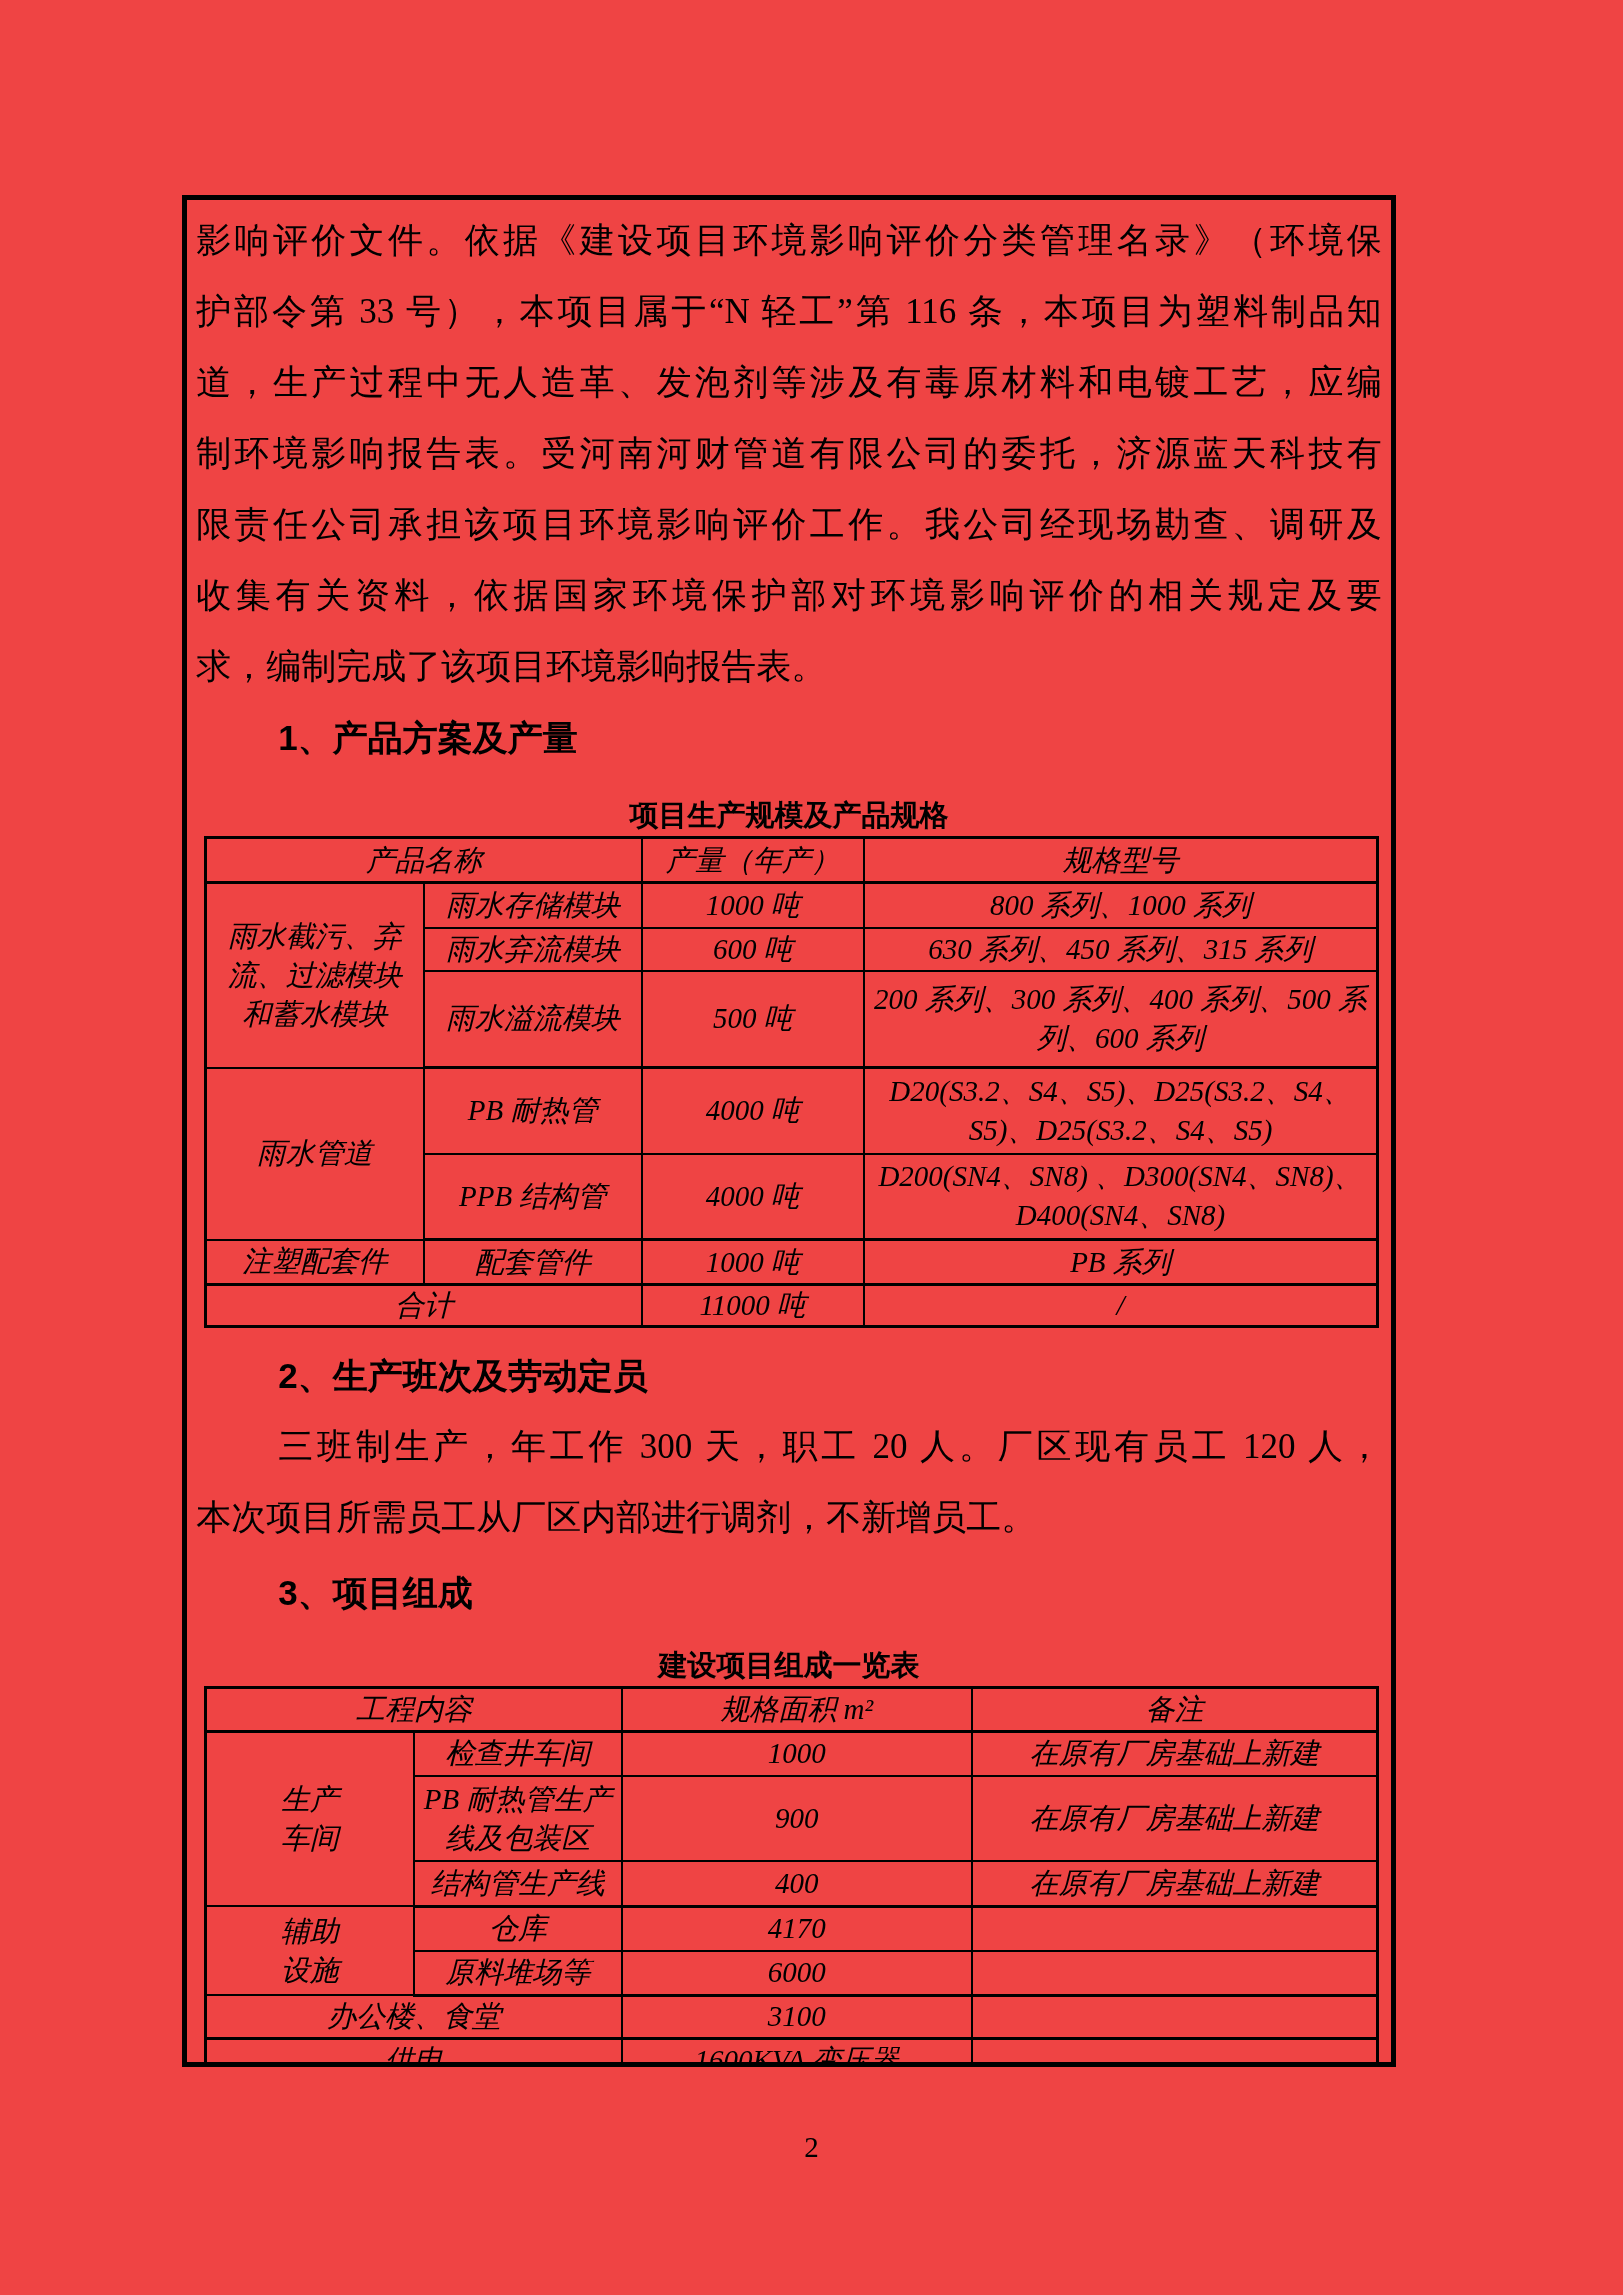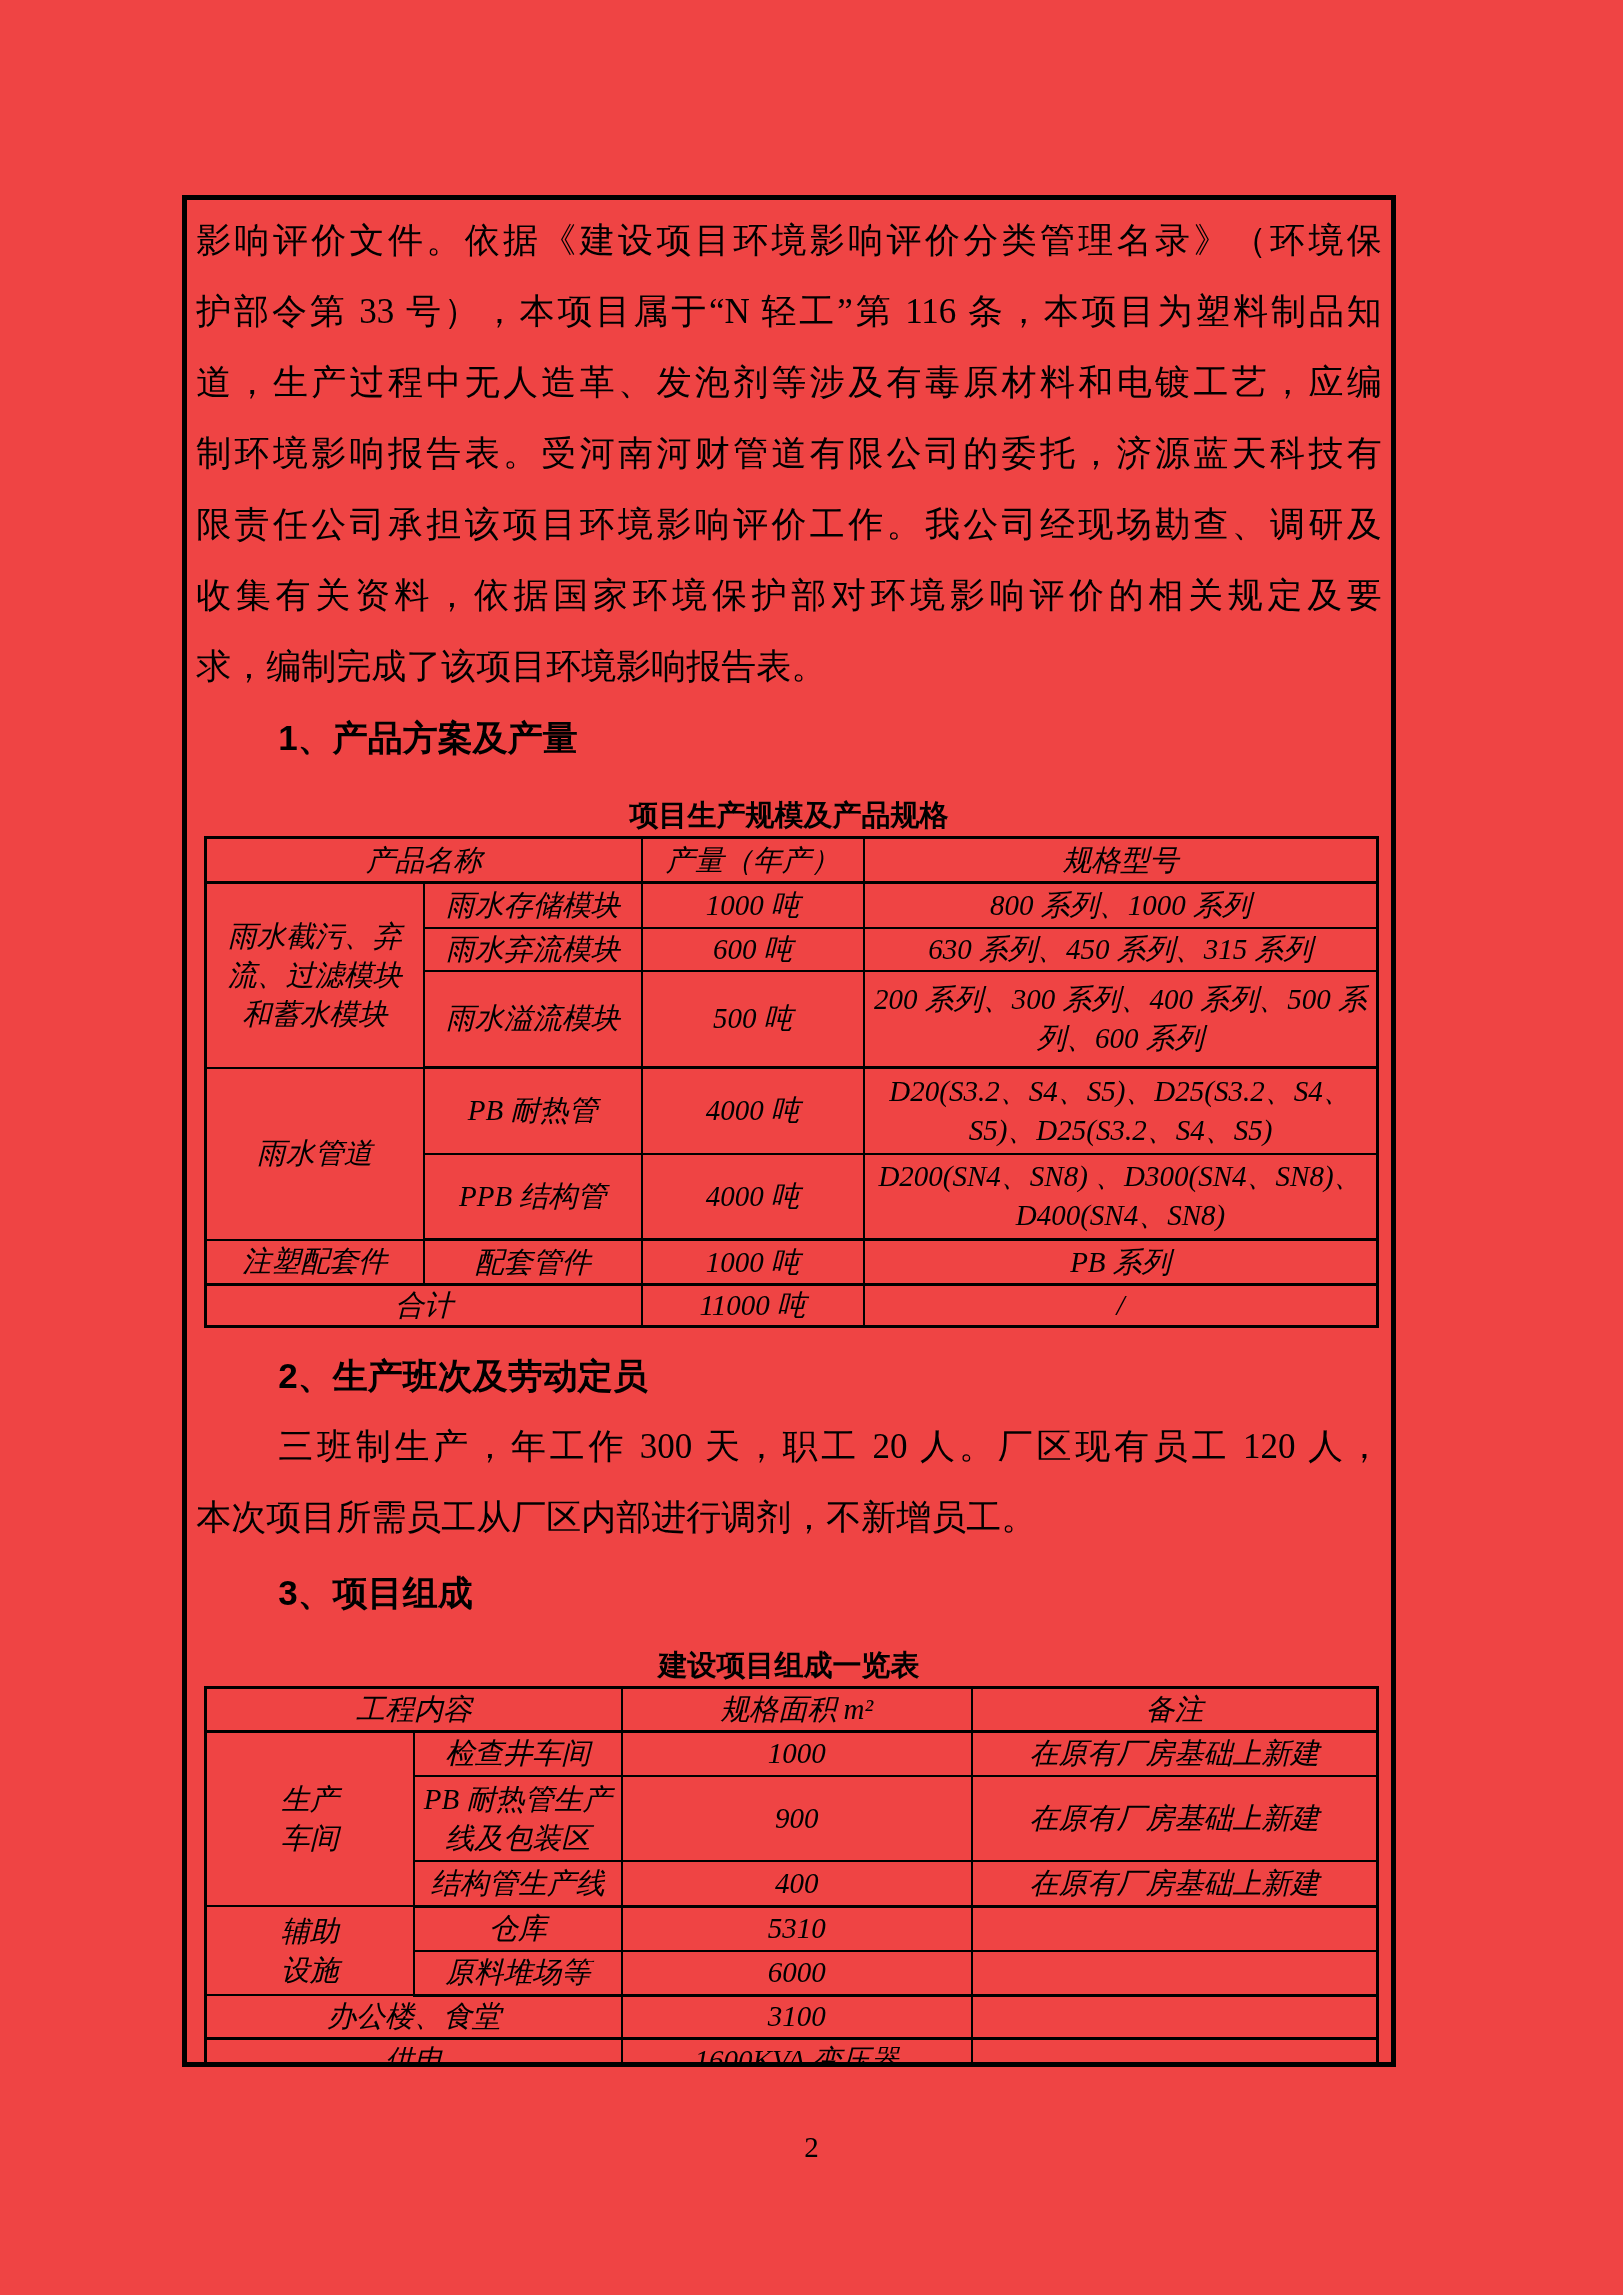--- a/index.html
+++ b/index.html
@@ -190,21 +190,21 @@
       </tr>
       <tr class="rh-69">
         <td class="thick-b">结构管生产线</td>
         <td class="thick-b">400</td>
         <td class="thick-b">在原有厂房基础上新建</td>
       </tr>
       <tr class="rh-68">
         <td rowspan="2" class="t2-ca prewrap">辅助
 设施</td>
         <td>仓库</td>
-        <td>5310</td>
+        <td>4170</td>
         <td></td>
       </tr>
       <tr class="rh-67">
         <td class="thick-b">原料堆场等</td>
         <td class="thick-b">6000</td>
         <td class="thick-b"></td>
       </tr>
       <tr class="rh-65">
         <td colspan="2" class="thick-b">办公楼、食堂</td>
         <td class="thick-b">3100</td>

